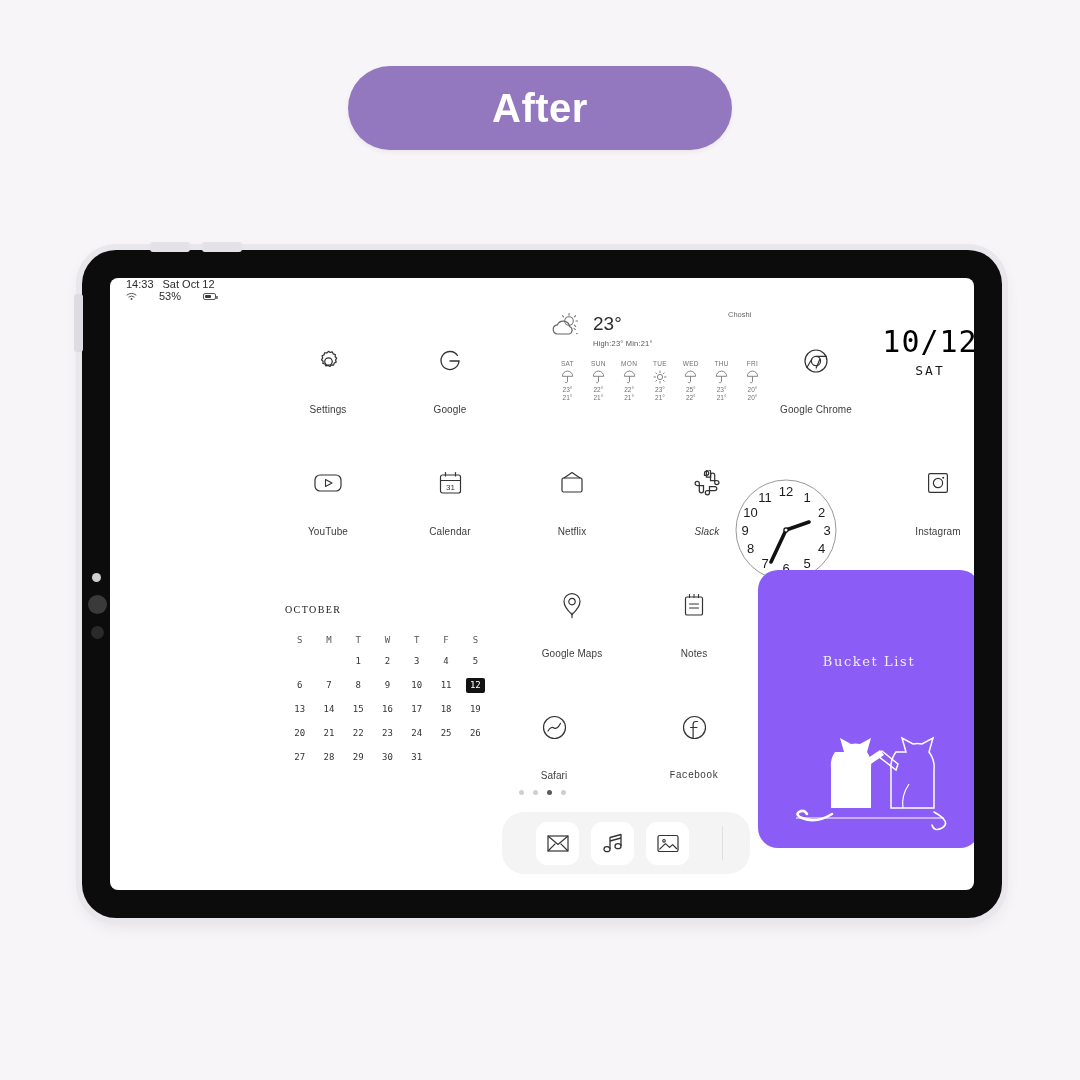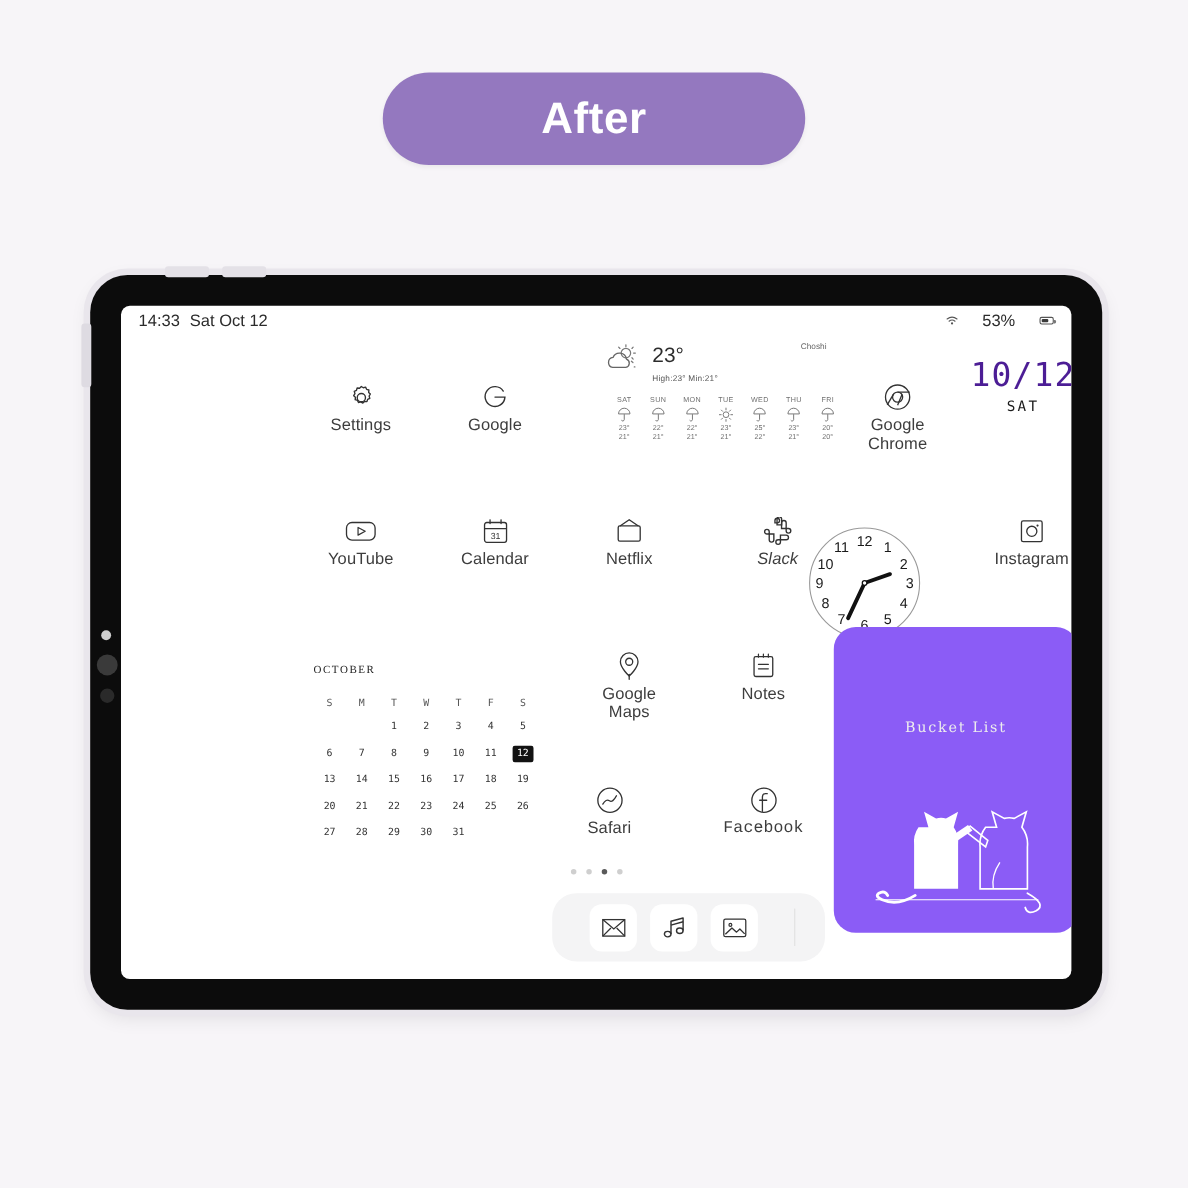--- a/index.html
+++ b/index.html
@@ -42,58 +42,58 @@
 
   
   #screen {
     position:absolute; left:28px; top:28px; width:864px; height:612px;
     background:#fff; border-radius:8px; overflow:hidden;
   }
 
   
   #status-bar {
     position:absolute; left:0; top:0; width:100%; height:22px;
-    display:flex; align-items:flex-end; justify-content:space-between;
-    padding:0 16px; font-size:15px; color:#2b2b2b;
+    display:flex; align-items:flex-start; justify-content:space-between;
+    padding:0 16px; font-size:11px; color:#2b2b2b;flex-direction:column;
   }
   #status-left { display:flex; gap:9px; align-items:center; }
   #status-right { display:flex; gap:22px; align-items:center; }
   .batt-body {
     width:13px; height:7px; border:1px solid #555; border-radius:2px;
     position:relative; display:inline-block;
   }
   .batt-body::after {
     content:""; position:absolute; right:-3px; top:2px; width:2px; height:3px;
     background:#777; border-radius:0 1px 1px 0;
   }
   .batt-fill { position:absolute; left:1px; top:1px; bottom:1px; width:55%; background:#3a3a3a; border-radius:1px; }
 
   
   #home { position:absolute; left:0; top:22px; right:0; bottom:0; }
 
   .app { position:absolute; width:86px; text-align:center; }
   .app .ico { height:34px; display:flex; align-items:center; justify-content:center; }
-  .app .nm  { margin-top:0; font-size:15px; color:#3d3d3d; letter-spacing:.1px; }
+  .app .nm  { margin-top:26px; font-size:10px; color:#3d3d3d; letter-spacing:.1px; }
 
   
   #weather { position:absolute; left:440px; top:12px; width:220px; }
   #w-top { display:flex; align-items:flex-start; gap:9px; }
   #w-temp { font-size:19px; color:#2c2c2c; font-weight:400; line-height:1; margin-top:2px;}
   #w-hl { font-size:7.5px; color:#555; margin-top:6px; letter-spacing:.2px; }
   #w-city { position:absolute; left:178px; top:-2px; font-size:7.5px; color:#666; white-space:nowrap; }
   #w-days { display:flex; justify-content:space-between; margin-top:12px; padding:0 4px; }
   .wd { text-align:center; width:27px; }
   .wd .d  { font-size:6.5px; color:#707070; letter-spacing:.3px; }
   .wd .ic { height:16px; display:flex; align-items:center; justify-content:center; margin:2px 0 1px; }
   .wd .hi { font-size:6.5px; color:#707070; }
   .wd .lo { font-size:6.5px; color:#707070; margin-top:1px;}
 
   
   #datew { position:absolute; left:760px; top:24px; width:120px; text-align:center; }
-  #datew .dnum { font-size:30px; color:#4c1d95; letter-spacing:1px; font-family:"DejaVu Sans Mono", monospace; font-weight:400;}
+  #datew .dnum { font-size:30px; color:#000000; letter-spacing:1px; font-family:"DejaVu Sans Mono", monospace; font-weight:400;}
   #datew .ddow { font-size:13px; color:#1b1b1b; letter-spacing:2px; margin-top:4px; font-family:"DejaVu Sans Mono", monospace;}
 
   
   #clockw { position:absolute; left:624px; top:178px; width:104px; height:104px; }
 
   
   #calw { position:absolute; left:175px; top:304px; width:205px; }
   #cal-title { font-size:10px; color:#222; letter-spacing:1.4px; font-family:Liberation Serif, serif; }
   #cal-grid { margin-top:20px; display:grid; grid-template-columns:repeat(7,1fr); row-gap:9px; }
   .cal-h { font-size:9px; color:#555; text-align:center; font-family:"DejaVu Sans Mono", monospace; }

